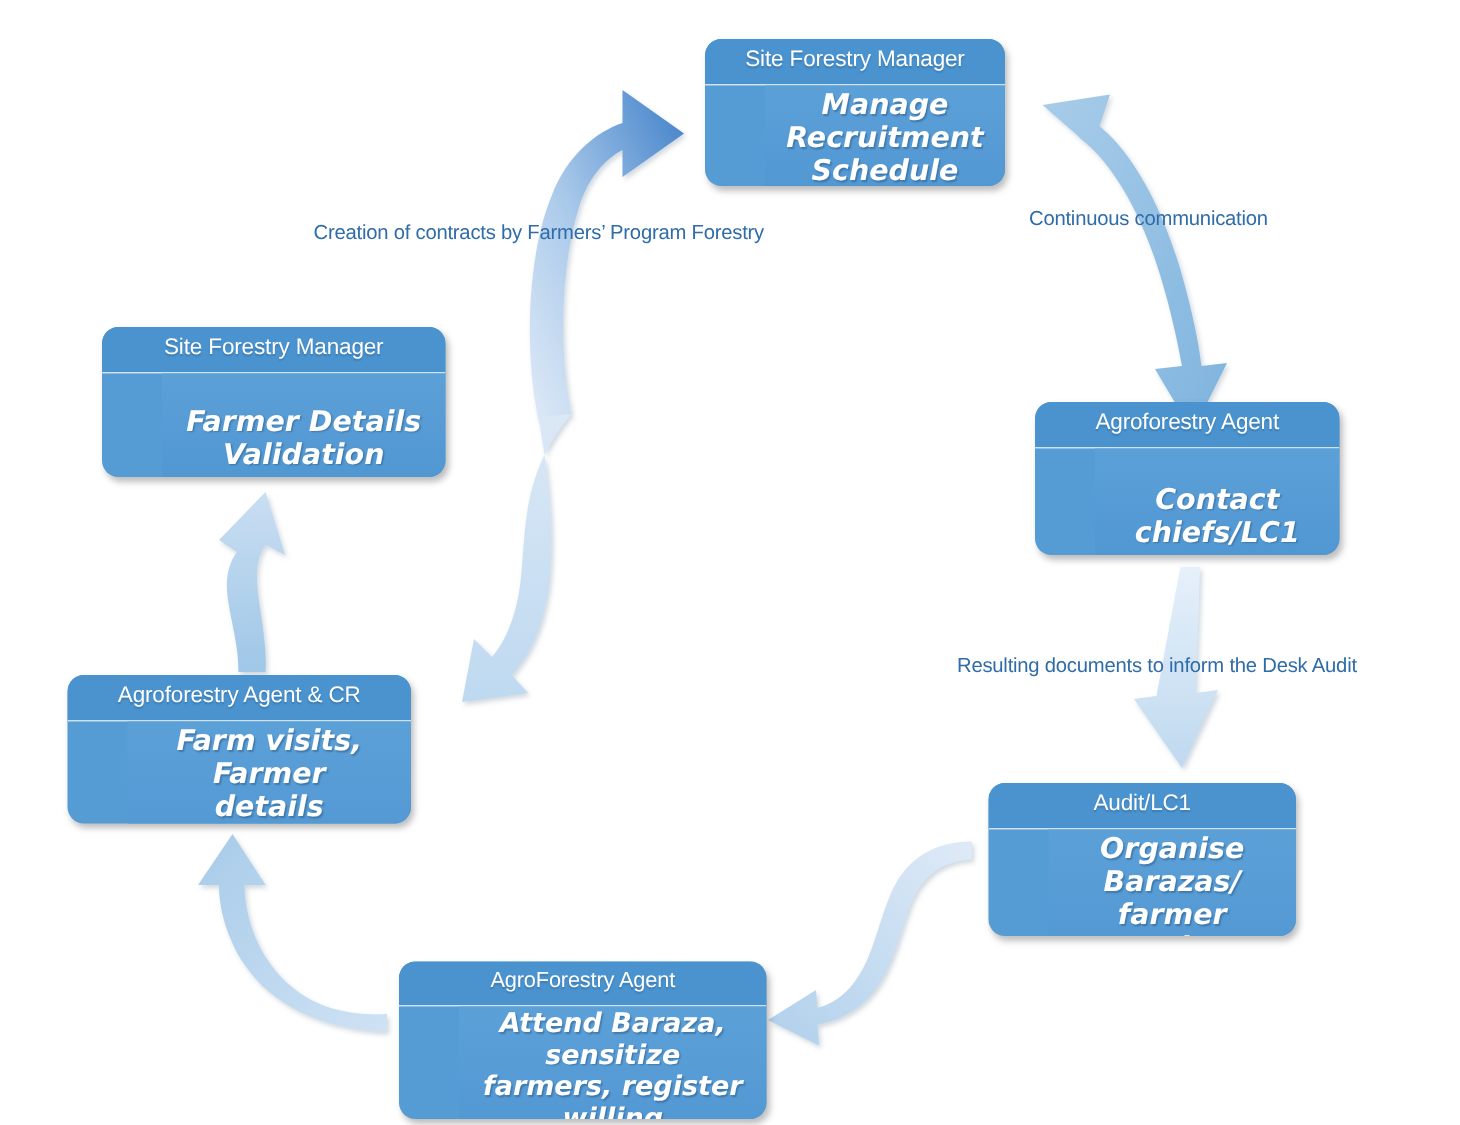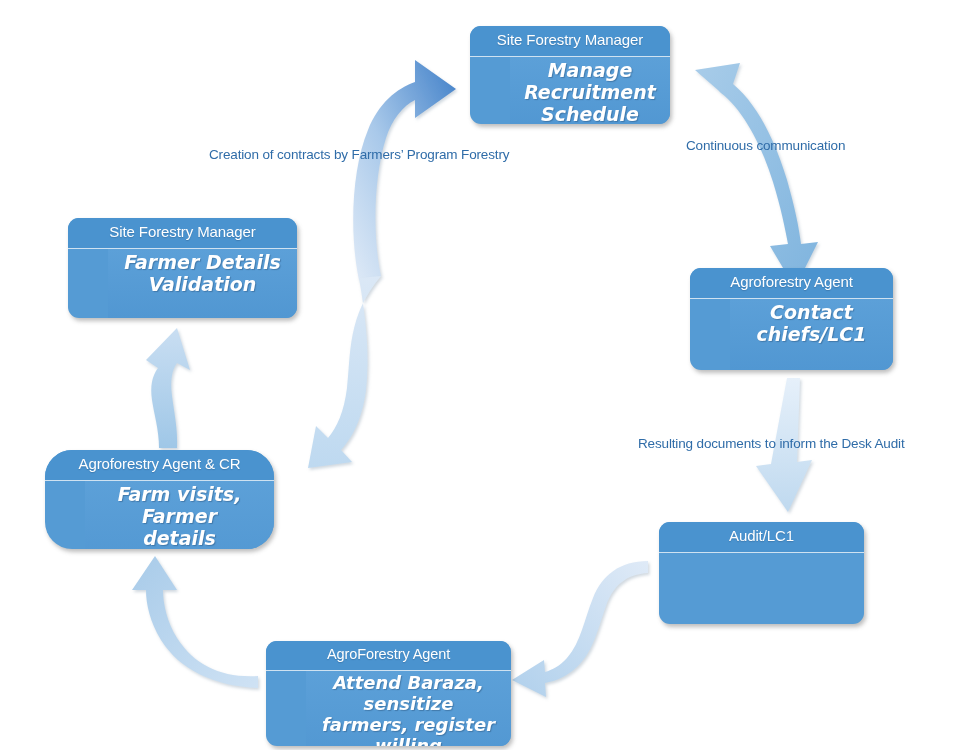--- a/index.html
+++ b/index.html
@@ -49,42 +49,42 @@
     line-height: 1.1;
     text-align: center;
     padding: 6px 6px 7px 6px;
     border-bottom: 1px solid #cfe2f1;
     letter-spacing: -0.1px;
     text-shadow: 0 1px 1px rgba(40,80,120,0.35);
   }
   .node .body {
     flex: 1 1 auto;
     display: flex;
-    align-items: flex-start;
+    align-items: flex-end;
     justify-content: center;
     color: #ffffff;
     font-family: "DejaVu Sans", sans-serif;
     font-style: italic;
     font-weight: bold;
     font-size: 19px;
     line-height: 1.17;
     text-align: center;
     padding: 2px 8px 4px 8px;
     text-shadow: 1px 1px 1px rgba(40,80,120,0.45);
     background: linear-gradient(180deg, #5ca0d8 0%, #5197d2 100%);
     margin-left: 40px;
   }
   .node .body span { display: block; width: 100%; }
 
   
   #node-manage-recruitment { left: 470px; top: 26px;  width: 200px; height: 98px; }
   #node-contact-chiefs     { left: 690px; top: 268px; width: 203px; height: 102px; }
   #node-chief-lc1          { left: 659px; top: 522px; width: 205px; height: 102px; }
   #node-attend-baraza      { left: 266px; top: 641px; width: 245px; height: 105px; }
-  #node-farm-visits        { left: 45px;  top: 450px; width: 229px; height: 99px; border-radius: 27px; }
+  #node-farm-visits        { left: 45px;  top: 450px; width: 229px; height: 99px; }
   #node-farmer-details     { left: 68px;  top: 218px; width: 229px; height: 100px; }
 
   #node-attend-baraza .body { font-size: 18px; line-height: 1.16; }
   #node-attend-baraza .hdr  { font-size: 14.5px; }
   #node-manage-recruitment .body { font-size: 19px; }
 
   
   .edge-label {
     position: absolute;
     color: #2f6ca8;
@@ -248,20 +248,26 @@
     <div class="hdr">Agroforestry Agent</div>
     <div class="body">
       <span>
         <span>Contact chiefs/LC1</span>
       </span>
     </div>
   </div>
 
   <div class="node" id="node-chief-lc1">
     <div class="hdr">Audit/LC1</div>
+    <div class="body">
+      <span>
+        <span>Organise Barazas/</span>
+        <span>farmer meetings</span>
+      </span>
+    </div>
   </div>
 
   <div class="node" id="node-attend-baraza">
     <div class="hdr">AgroForestry Agent</div>
     <div class="body">
       <span>
         <span>Attend Baraza, sensitize</span>
         <span>farmers, register willing</span>
 
       </span>

